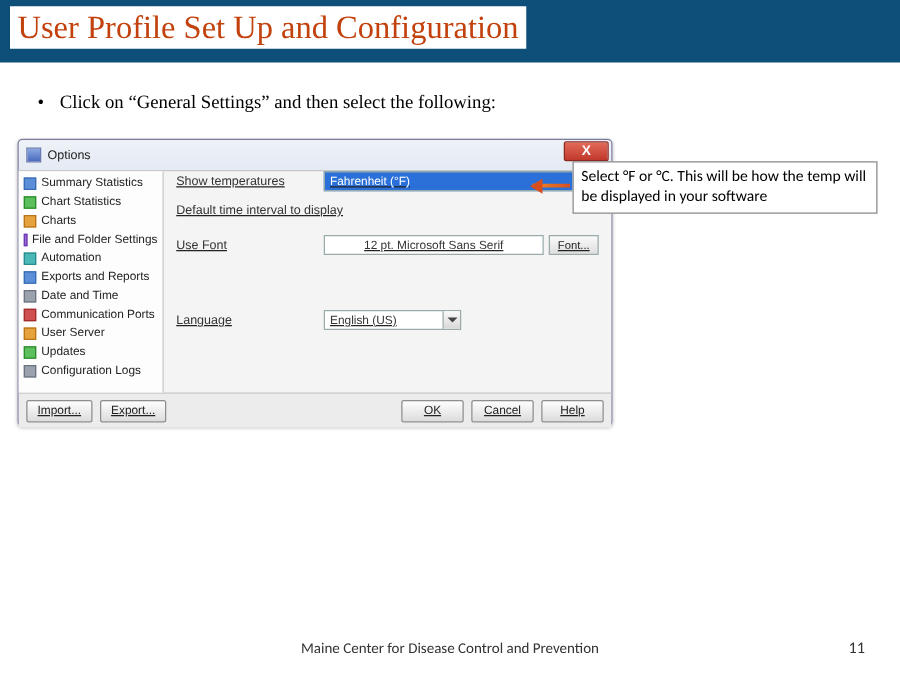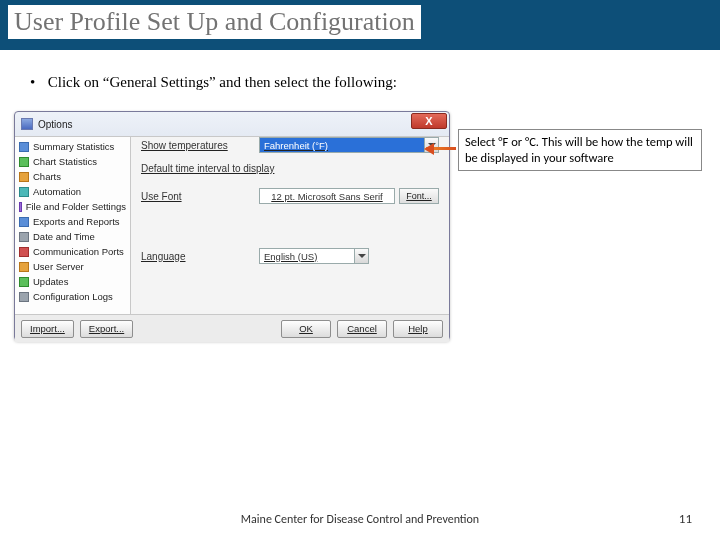--- a/index.html
+++ b/index.html
@@ -15,21 +15,21 @@
   .title-bar {
     background: #0d4f78;
     height: 50px;
     position: relative;
   }
   .title-text {
     position: absolute;
     top: 5px;
     left: 8px;
     background: #fff;
-    color: #737373;
+    color: #c2410c;
     font-size: 26px;
     padding: 2px 6px;
     font-weight: normal;
   }
   .instruction {
     margin: 24px 0 20px 30px;
     font-size: 15px;
   }
   .instruction .bullet { display:inline-block; width:14px; }
 
@@ -37,21 +37,21 @@
     position: relative;
     margin-left: 14px;
     width: 692px;
     height: 250px;
   }
 
   
   .dlg {
     position: absolute;
     left: 0; top: 0;
-    width: 436px; height: 230px;
+    width: 476px; height: 230px;
     border: 1px solid #7a7a9a;
     border-radius: 4px;
     background: linear-gradient(#eef2f8,#e2e8f2 30px,#f5f5f5 30px,#f1f1f1);
     font-family: "Segoe UI", Tahoma, sans-serif;
     font-size: 10px;
     color: #222;
     box-shadow: 0 1px 3px rgba(0,0,0,.25);
   }
   .dlg-title {
     height: 24px;
@@ -240,26 +240,26 @@
           </div>
           <div class="side-item">
             <span class="ico c-green"></span>
             <span>Chart Statistics</span>
           </div>
           <div class="side-item">
             <span class="ico c-orange"></span>
             <span>Charts</span>
           </div>
           <div class="side-item">
+            <span class="ico c-purple"></span>
+            <span>File and Folder Settings</span>
+          </div>
+          <div class="side-item">
             <span class="ico c-teal"></span>
             <span>Automation</span>
-          </div>
-          <div class="side-item">
-            <span class="ico c-purple"></span>
-            <span>File and Folder Settings</span>
           </div>
           <div class="side-item">
             <span class="ico c-blue"></span>
             <span>Exports and Reports</span>
           </div>
           <div class="side-item">
             <span class="ico c-gray"></span>
             <span>Date and Time</span>
           </div>
           <div class="side-item">

